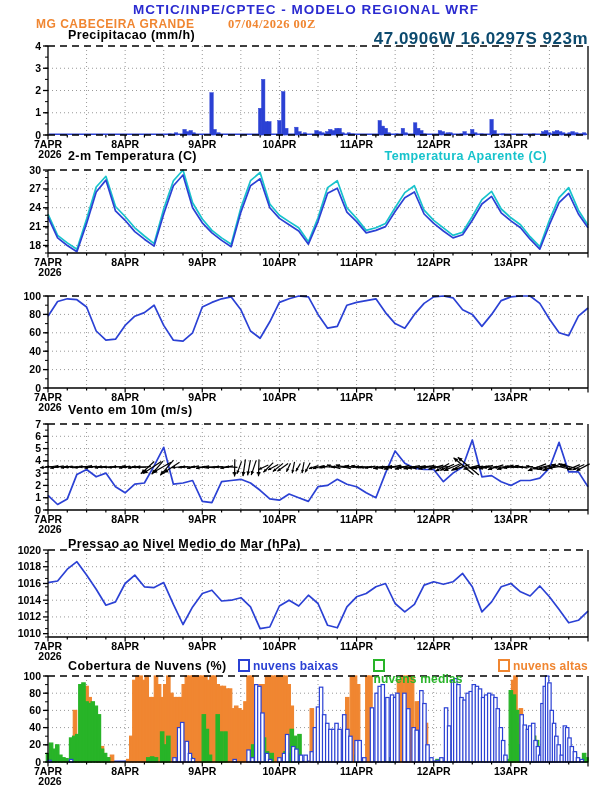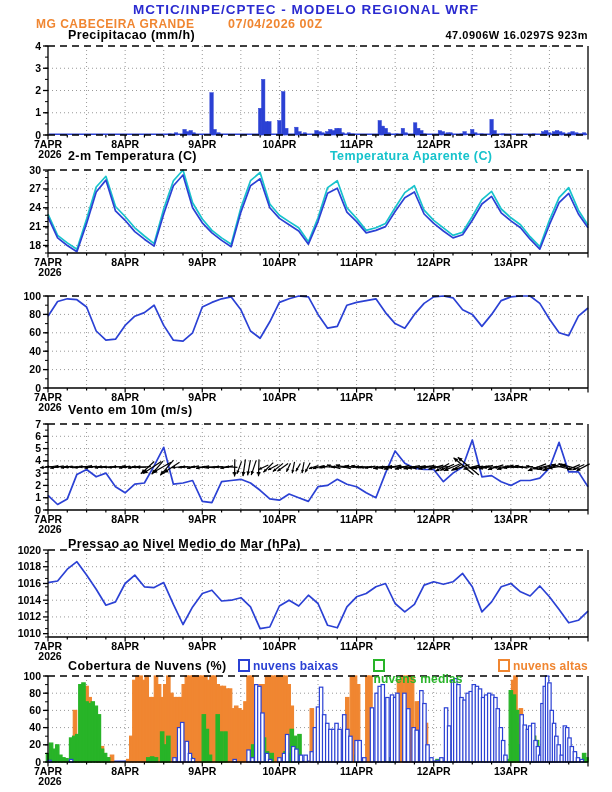--- a/index.html
+++ b/index.html
@@ -2,23 +2,23 @@
 <html><head>
 <meta charset="utf-8">
 <style>
   html,body{margin:0;padding:0;background:#fff;}
   #page{position:relative;width:612px;height:792px;background:#fff;overflow:hidden;
         font-family:"Liberation Sans",sans-serif;}
   .abs{position:absolute;white-space:nowrap;}
   .hdr1{left:0;top:2px;width:612px;text-align:center;font-size:13.5px;font-weight:bold;
         letter-spacing:1px;color:#2b2bd0;}
   .hdr-station{left:36px;top:17px;font-size:12px;font-weight:bold;letter-spacing:.5px;color:#f08631;}
-  .hdr-run{left:228px;top:17px;font-size:12.5px;font-weight:bold;letter-spacing:.5px;color:#f08631;}
-  .hdr-coords{left:330px;top:29px;width:258px;text-align:right;font-size:11px;font-weight:bold;
-        letter-spacing:.5px;color:#000000;}
+  .hdr-run{left:228px;top:17px;font-size:12.5px;font-weight:bold;letter-spacing:.5px;color:#f08631;font-family:Liberation Serif, serif;}
+  .hdr-coords{left:330px;top:29px;width:258px;text-align:right;font-size:17px;font-weight:bold;
+        letter-spacing:.5px;color:#0c4a6e;}
   .ptitle{font-size:12.5px;font-weight:bold;letter-spacing:.4px;color:#000;}
   .cyan{color:#17c3cc;}
   .legend{left:238px;top:659px;width:350px;display:flex;justify-content:space-between;}
   .legend .item{font-size:12px;font-weight:bold;letter-spacing:.2px;display:flex;align-items:flex-start;}
   .sq{display:inline-block;width:8px;height:9px;background:#fff;border:2px solid;margin-right:3px;}
   .lblue{color:#2b41d4;}  .lblue .sq{border-color:#2b41d4;}
   .lgreen{color:#28b428;flex-direction:column;} .lgreen .sq{border-color:#28b428;}
   .lorange{color:#f08631;}.lorange .sq{border-color:#f08631;}
   svg{position:absolute;left:0;top:0;}
 </style>
@@ -1088,21 +1088,21 @@
       </g>
     </svg>
 
   <div class="abs hdr1">MCTIC/INPE/CPTEC - MODELO REGIONAL WRF</div>
   <div class="abs hdr-station">MG CABECEIRA GRANDE</div>
   <div class="abs hdr-run">07/04/2026 00Z</div>
   <div class="abs hdr-coords">47.0906W 16.0297S 923m</div>
 
   <div class="abs ptitle" style="left:68px;top:28px">Precipitacao (mm/h)</div>
   <div class="abs ptitle" style="left:68px;top:149px">2-m Temperatura (C)</div>
-  <div class="abs ptitle cyan" style="left:330px;top:149px;width:235px;">Temperatura Aparente (C)</div>
+  <div class="abs ptitle cyan" style="left:312px;top:149px;width:235px;text-align:right">Temperatura Aparente (C)</div>
   <div class="abs ptitle" style="left:68px;top:403px">Vento em 10m (m/s)</div>
   <div class="abs ptitle" style="left:68px;top:537px">Pressao ao Nivel Medio do Mar (hPa)</div>
   <div class="abs ptitle" style="left:68px;top:659px">Cobertura de Nuvens (%)</div>
 
   <div class="abs legend">
     <span class="item lblue">
         <span class="sq"></span>
         <span>nuvens baixas</span>
       </span>
     <span class="item lgreen">

